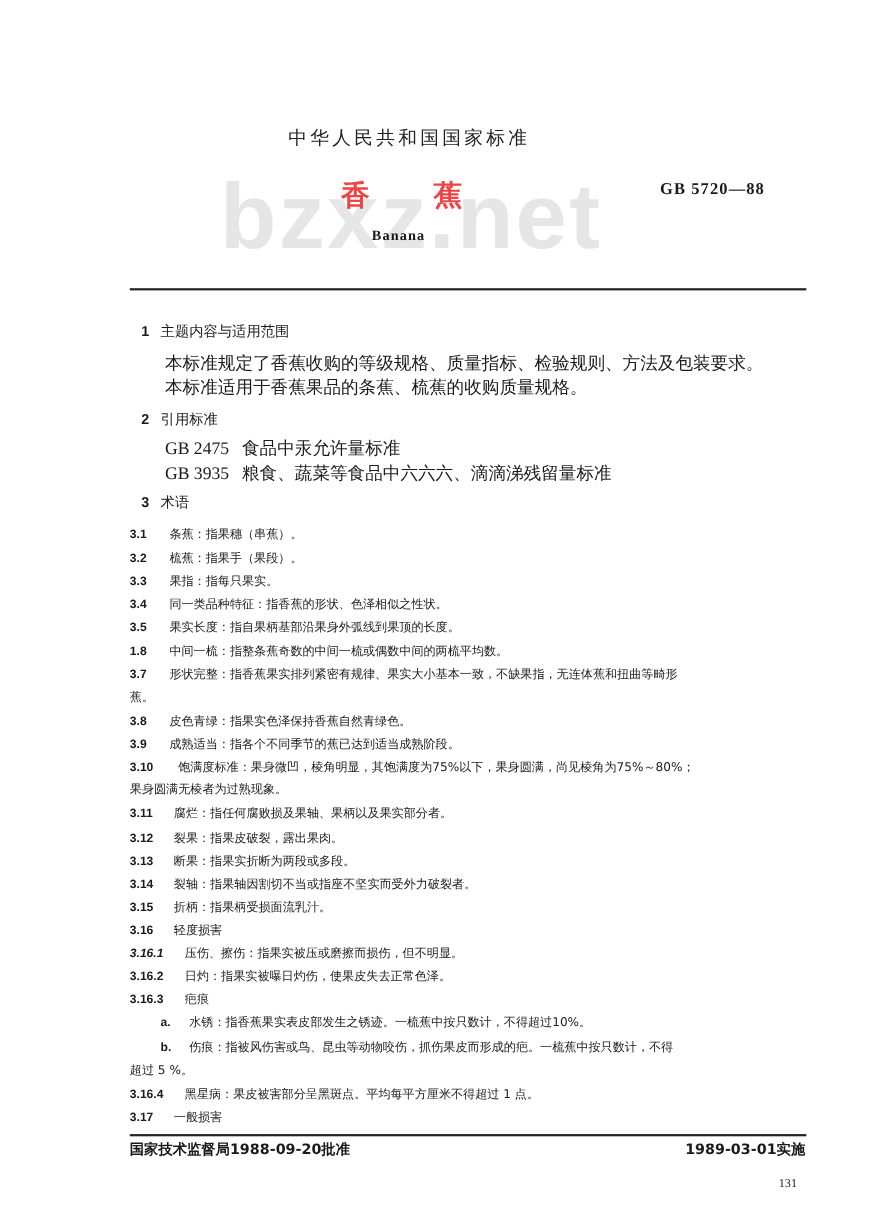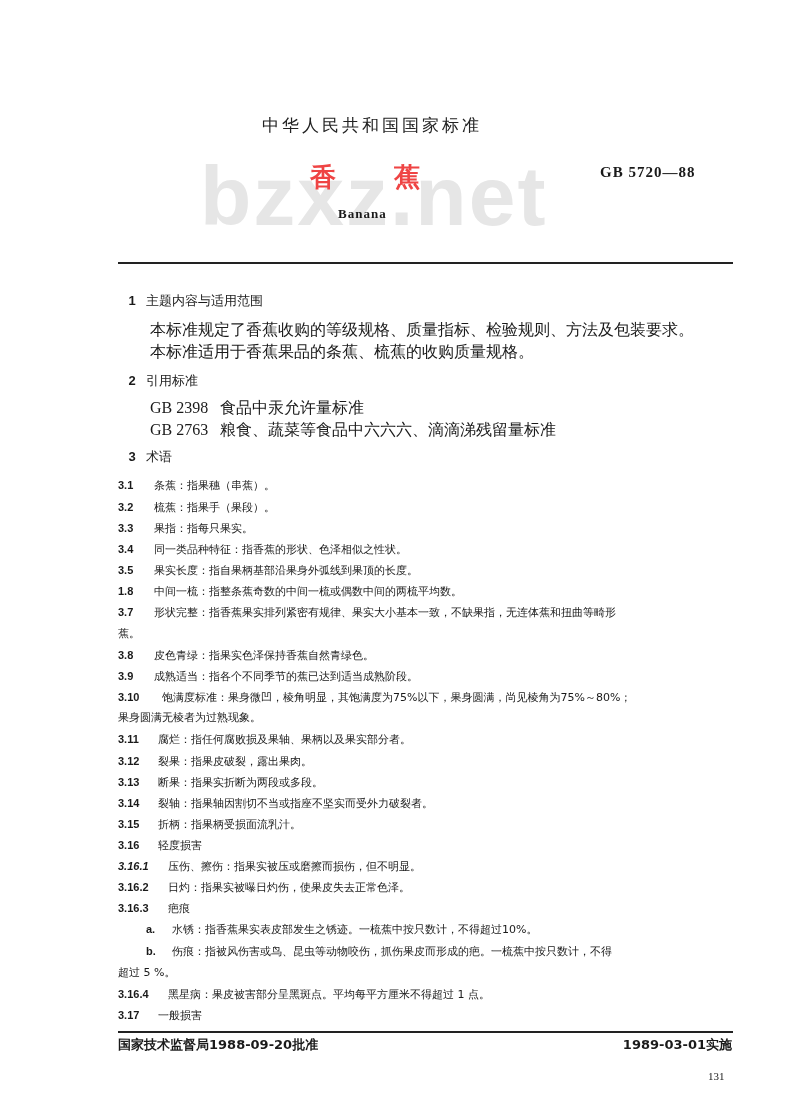--- a/index.html
+++ b/index.html
@@ -32,24 +32,24 @@
 <div class="abs sec" style="top:292px">
   <span class="num" style="width:28px">1</span><span>主题内容与适用范围</span>
 </div>
 <div class="abs para" style="top:320px">本标准规定了香蕉收购的等级规格、质量指标、检验规则、方法及包装要求。</div>
 <div class="abs para" style="top:342px">本标准适用于香蕉果品的条蕉、梳蕉的收购质量规格。</div>
 
 <div class="abs sec" style="top:372px">
   <span class="num" style="width:28px">2</span><span>引用标准</span>
 </div>
 <div class="abs para" style="top:398px">
-  <span style="display:inline-block;width:70px;font-family:'Liberation Serif',serif">GB  2398</span><span>食品中汞允许量标准</span>
+  <span style="display:inline-block;width:70px;font-family:'Liberation Serif',serif">GB  2475</span><span>食品中汞允许量标准</span>
 </div>
 <div class="abs para" style="top:420px">
-  <span style="display:inline-block;width:70px;font-family:'Liberation Serif',serif">GB  2763</span><span>粮食、蔬菜等食品中六六六、滴滴涕残留量标准</span>
+  <span style="display:inline-block;width:70px;font-family:'Liberation Serif',serif">GB  3935</span><span>粮食、蔬菜等食品中六六六、滴滴涕残留量标准</span>
 </div>
 
 <div class="abs sec" style="top:448px">
   <span class="num" style="width:28px">3</span><span>术语</span>
 </div>
 
 <div>
   <div class="line" style="left:118px;top:478px"><span class="num" style="width:36px">3.1</span><span>条蕉：指果穗（串蕉）。</span></div>
   <div class="line" style="left:118px;top:500px"><span class="num" style="width:36px">3.2</span><span>梳蕉：指果手（果段）。</span></div>
   <div class="line" style="left:118px;top:521px"><span class="num" style="width:36px">3.3</span><span>果指：指每只果实。</span></div>

